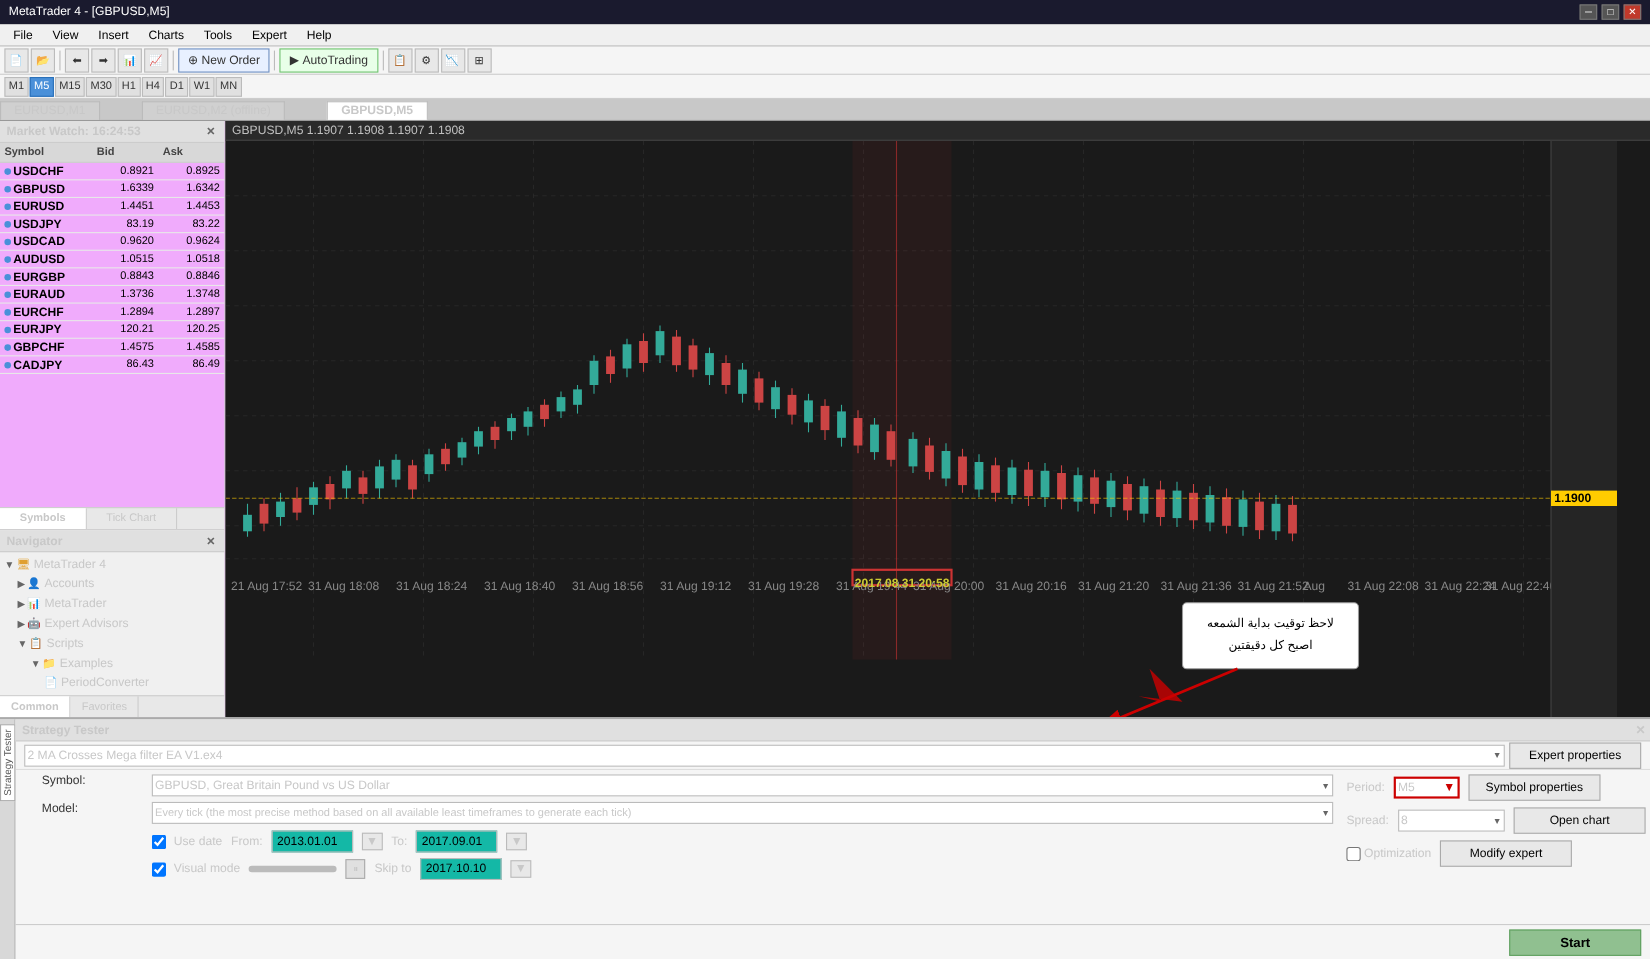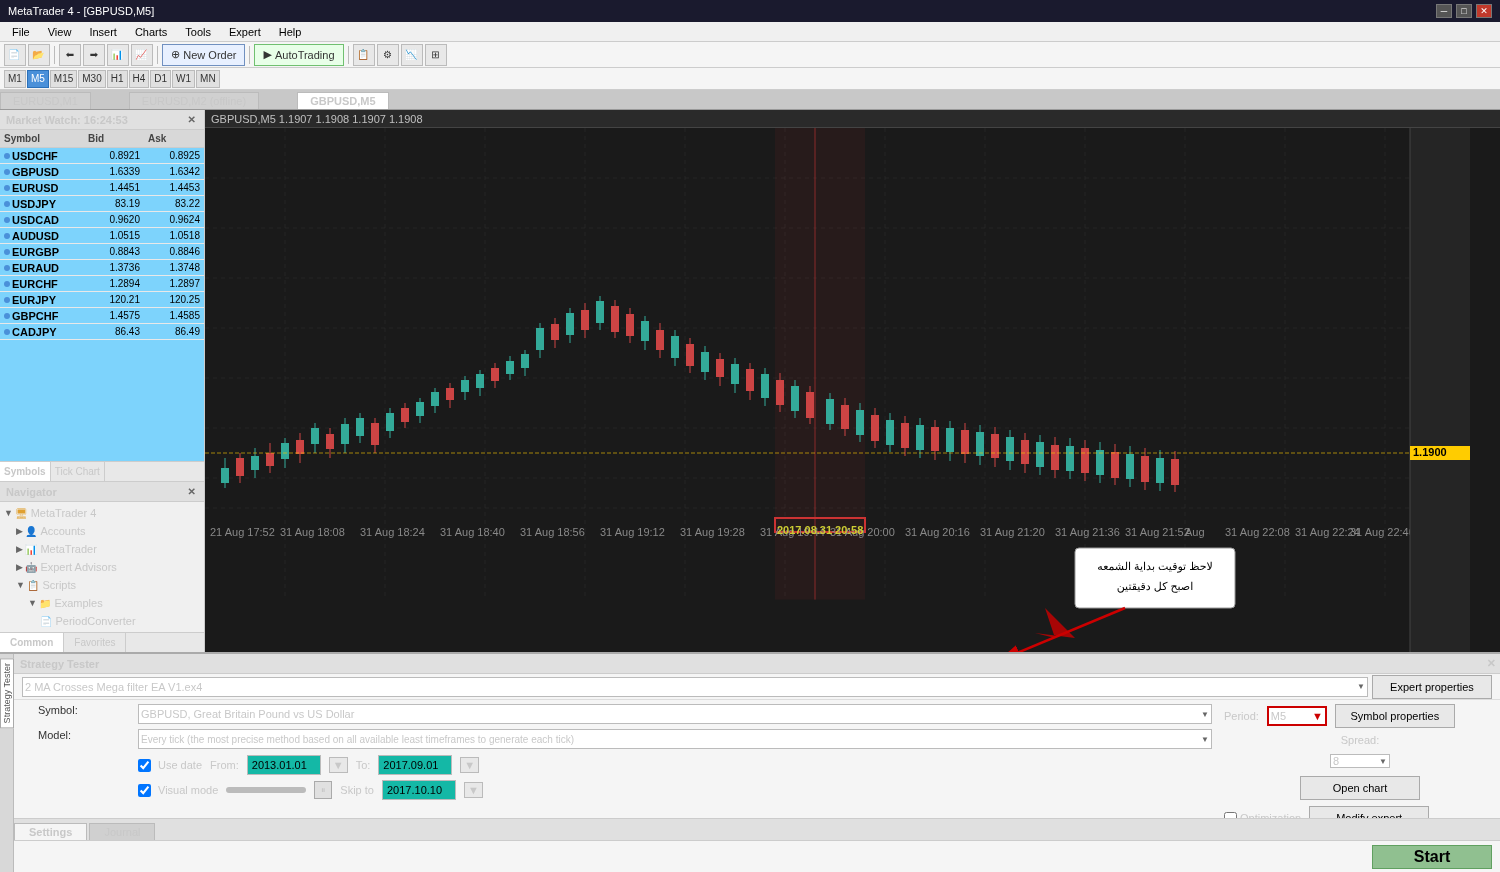--- a/index.html
+++ b/index.html
@@ -79,21 +79,21 @@
       font-size: 10px;
       color: #333;
       padding: 0 3px;
       display: flex; align-items: center; justify-content: center;
     }
     .tf-btn.active { background: #4a90d9; color: #fff; border-color: #2a70b9; }
 
     
     .left-panel {
       width: 205px;
-      background: #7dd3fc;
+      background: #f0abfc;
       border-right: 1px solid #ccc;
       display: flex;
       flex-direction: column;
     }
 
     
     .market-watch-header {
       background: #e0e0e0;
       height: 20px;
       display: flex;
@@ -131,21 +131,21 @@
     .dot-buy { width: 6px; height: 6px; border-radius: 50%; background: #4a90d9; display: inline-block; }
 
     
     .mw-tabs {
       display: flex;
       border-top: 1px solid #ccc;
       background: #e8e8e8;
       height: 20px;
     }
     .mw-tab {
-      padding: 2px 4px;
+      padding: 2px 18px;
       cursor: pointer;
       font-size: 10px;
       border-right: 1px solid #ccc;
       display: flex; align-items: center;
     }
     .mw-tab.active { background: #fff; font-weight: bold; }
 
     
     .navigator {
       background: #f0f0f0;
@@ -948,43 +948,39 @@
           <div style="display:flex;flex-direction:column;width:280px;padding:4px;gap:4px;">
 
             <div style="display:flex;align-items:center;gap:8px;margin-bottom:2px;">
               <span>Period:</span>
               <div class="st-period-box">
                 <span>M5</span>
                 <span style="cursor:pointer;color:#cc0000;">▼</span>
               </div>
               <button class="st-btn" style="width:120px;">Symbol properties</button>
             </div>
-            <div style="display:flex;align-items:center;gap:8px;margin-bottom:2px;flex-direction:column;">
+            <div style="display:flex;align-items:center;gap:8px;margin-bottom:2px;">
               <span>Spread:</span>
               <div class="st-select" style="width:60px;">
                 <span>8</span>
                 <span class="st-select-arrow">▼</span>
               </div>
               <button class="st-btn" style="width:120px;">Open chart</button>
             </div>
             <div style="display:flex;align-items:center;gap:8px;">
               <label style="display:flex;align-items:center;gap:3px;">
                 <input type="checkbox" style="">
                 <span>Optimization</span>
               </label>
               <button class="st-btn" style="width:120px;">Modify expert</button>
             </div>
           </div>
         </div>
 
-        <div class="bottom-tabs">
-          <div class="bottom-tab active">Settings</div>
-          <div class="bottom-tab">Journal</div>
+
+        <div style="display:flex;justify-content:flex-end;padding:4px 8px;border-top:1px solid #ccc;height:32px;align-items:center;">
+          <button class="st-btn start" style="width:120px;font-size:12px;text-align:center;">Start</button>
         </div>
-
-        <div style="display:flex;justify-content:flex-end;padding:4px 8px;border-top:1px solid #ccc;height:32px;align-items:center;">
-          <button class="st-btn start" style="width:120px;font-size:16px;text-align:center;">Start</button>
-        </div>
       </div>
     </div>
   </div>
 
 </div>
 
 </body></html>

